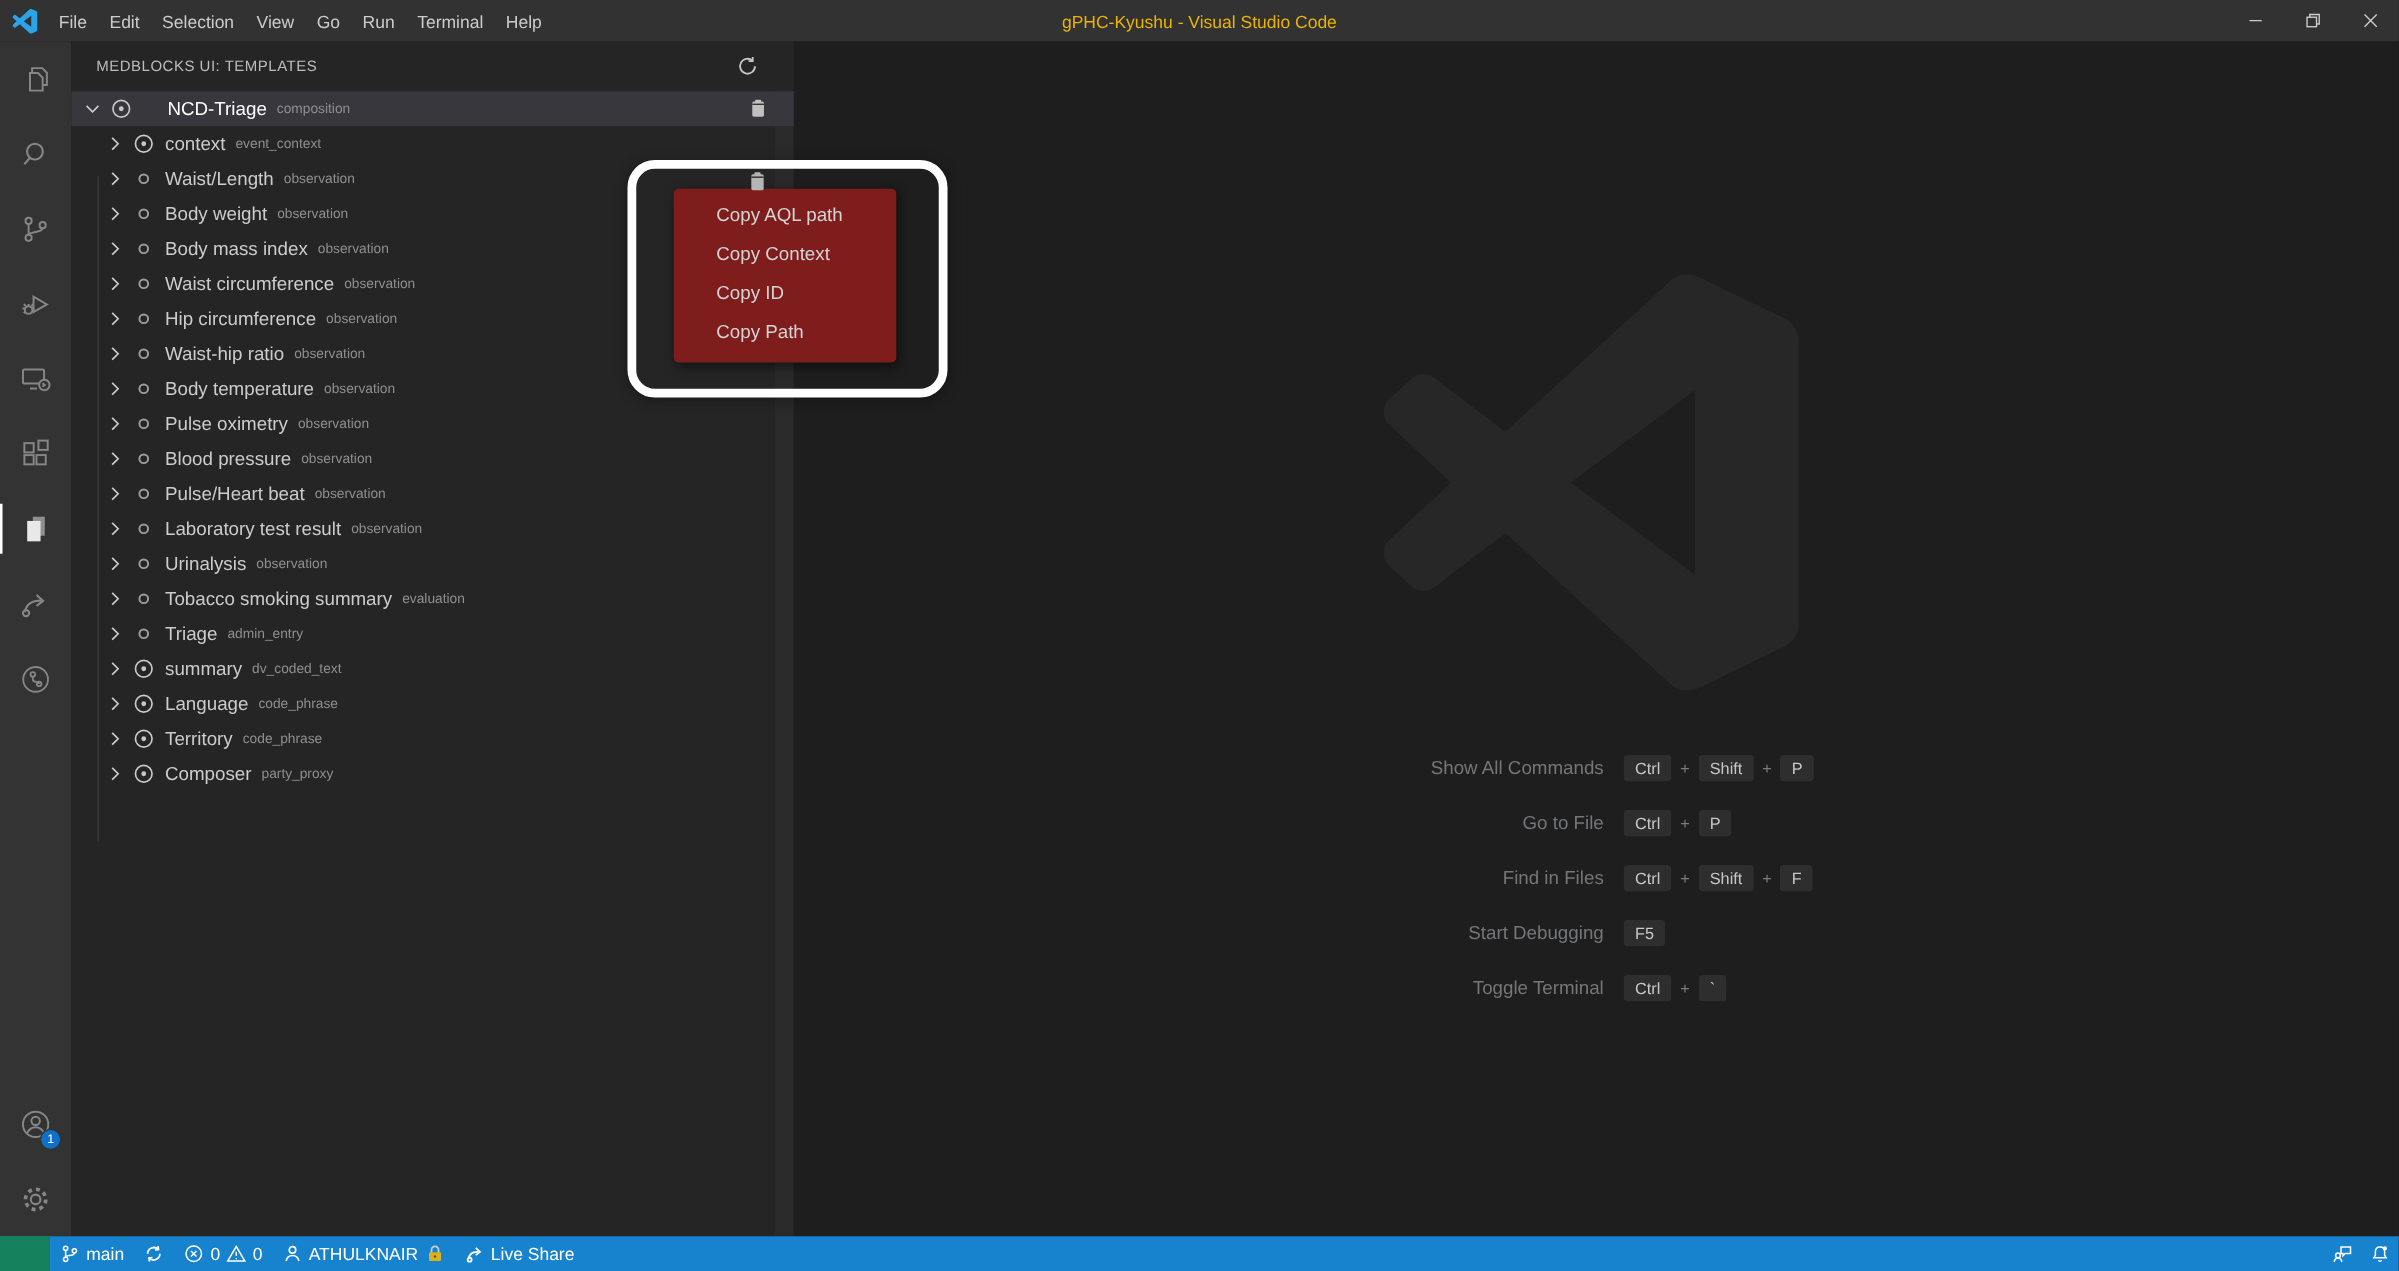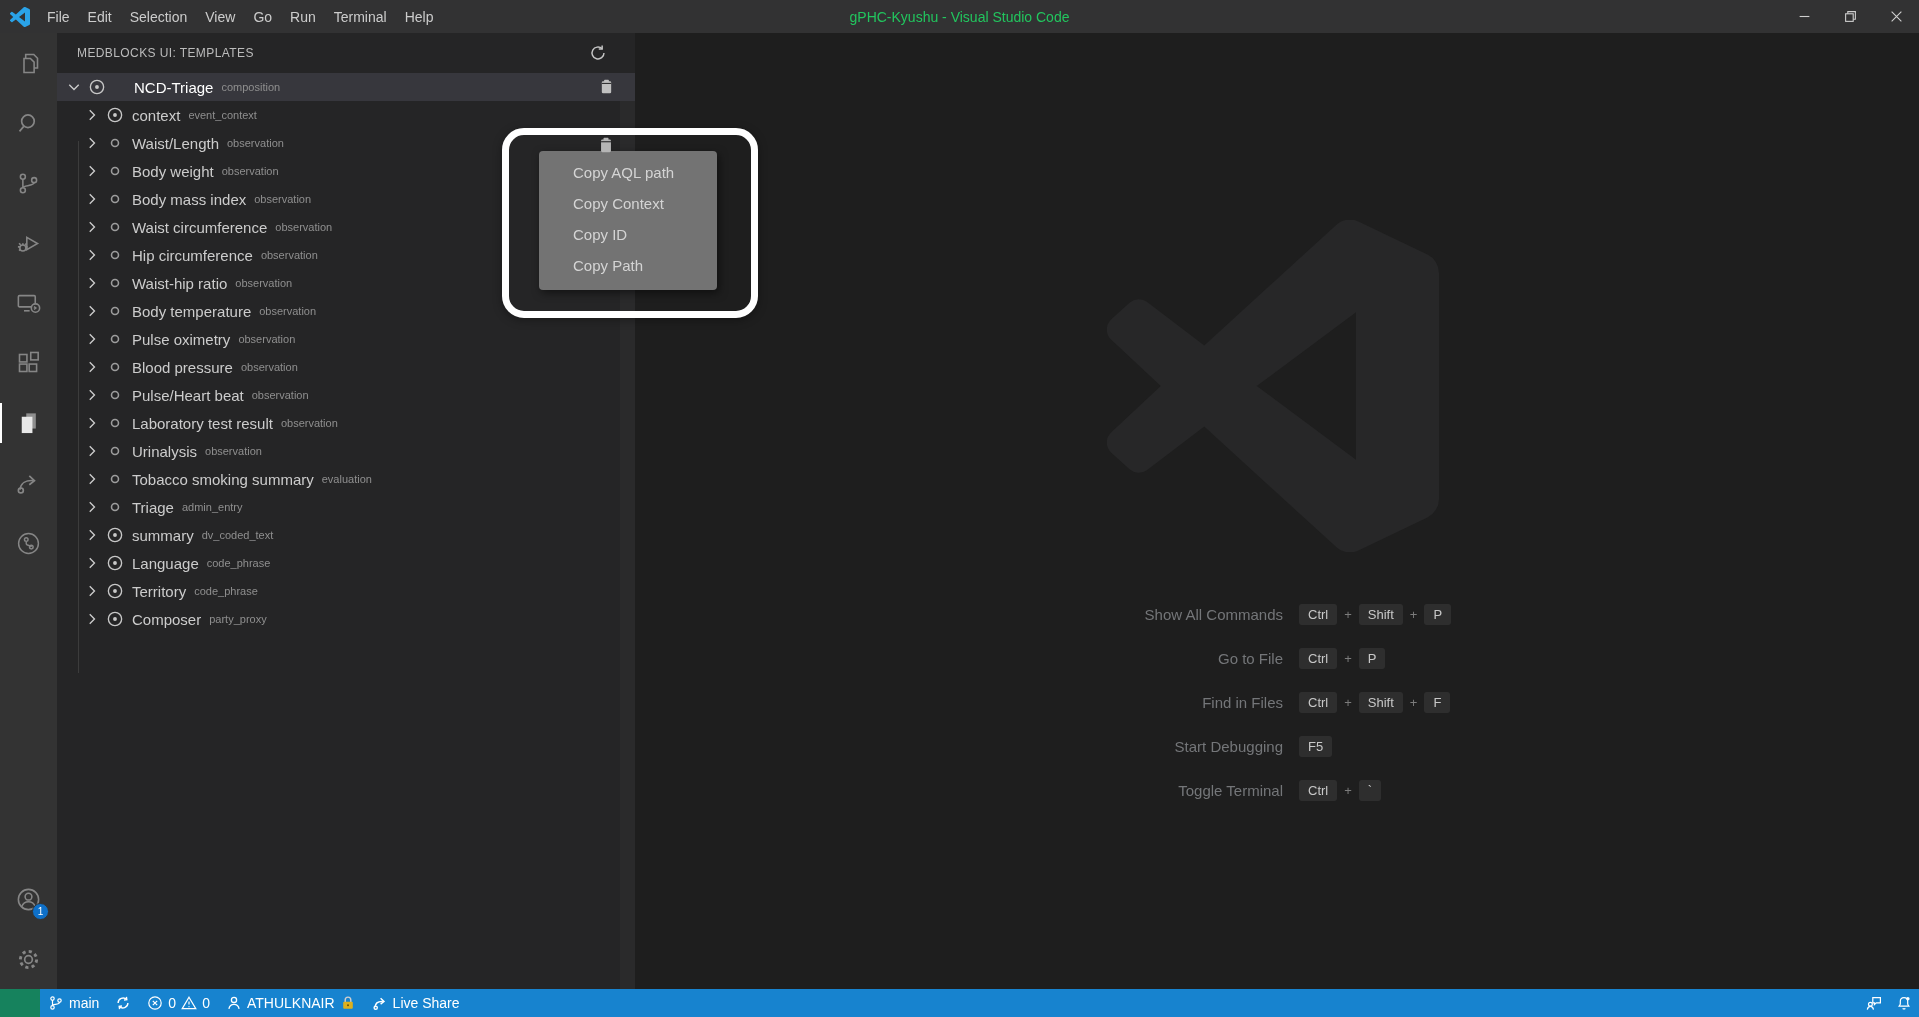--- a/index.html
+++ b/index.html
@@ -6,21 +6,21 @@
   html,body { width:1919px; height:1017px; overflow:hidden; background:#1e1e1e;
     font-family:"Liberation Sans","DejaVu Sans",sans-serif; }
   svg { display:block; }
 
   
   .titlebar { position:absolute; left:0; top:0; width:1919px; height:33px;
     background:#323233; display:flex; align-items:center; z-index:5; }
   .vscode-logo { width:20px; height:20px; margin:0 8px 0 10px; }
   .menu-item { color:#cccccc; font-size:14px; padding:16px 9px; height:33px;
     display:flex; align-items:center; cursor:default; }
-  .win-title { position:absolute; left:0; right:0; text-align:center; color:#22c55e;
+  .win-title { position:absolute; left:0; right:0; text-align:center; color:#eab308;
     font-size:14px; pointer-events:none; }
   .win-controls { margin-left:auto; display:flex; height:33px; z-index:6; }
   .win-btn { width:46px; height:33px; display:flex; align-items:center;
     justify-content:center; color:#cfcfcf; }
   .win-btn svg { width:13px; height:13px; }
 
   
   .activitybar { position:absolute; left:0; top:33px; width:57px; height:956px;
     background:#333333; display:flex; flex-direction:column; z-index:4; }
   .ab-item { width:57px; height:60px; display:flex; align-items:center;
@@ -79,21 +79,21 @@
   .plus { color:#7c7c7c; font-size:13px; }
 
   
   .highlight-box { position:absolute; left:502px; top:128px; width:256px; height:190px;
     border:7px solid #ffffff; border-radius:22px; z-index:20;
     box-shadow:0 2px 10px rgba(0,0,0,0.35); pointer-events:none; }
   .float-clipboard { position:absolute; left:597px; top:136px; width:18px; height:18px;
     color:#b5b5b5; z-index:22; }
   .float-clipboard svg { width:18px; height:18px; }
   .context-menu { position:absolute; left:539px; top:151px; width:178px; height:139px;
-    background:#737373; border-radius:4px; box-shadow:2px 3px 9px rgba(0,0,0,0.5);
+    background:#7f1d1d; border-radius:4px; box-shadow:2px 3px 9px rgba(0,0,0,0.5);
     z-index:21; padding-top:6px; }
   .cm-item { height:31px; display:flex; align-items:center; padding-left:34px;
     color:#d4d4d4; font-size:15px; }
 
   
   .statusbar { position:absolute; left:0; top:989px; width:1919px; height:28px;
     background:#1783cf; color:#ffffff; display:flex; align-items:center;
     font-size:14px; z-index:5; }
   .st-remote { width:40px; height:28px; background:#16825d; display:flex;
     align-items:center; justify-content:center; }

